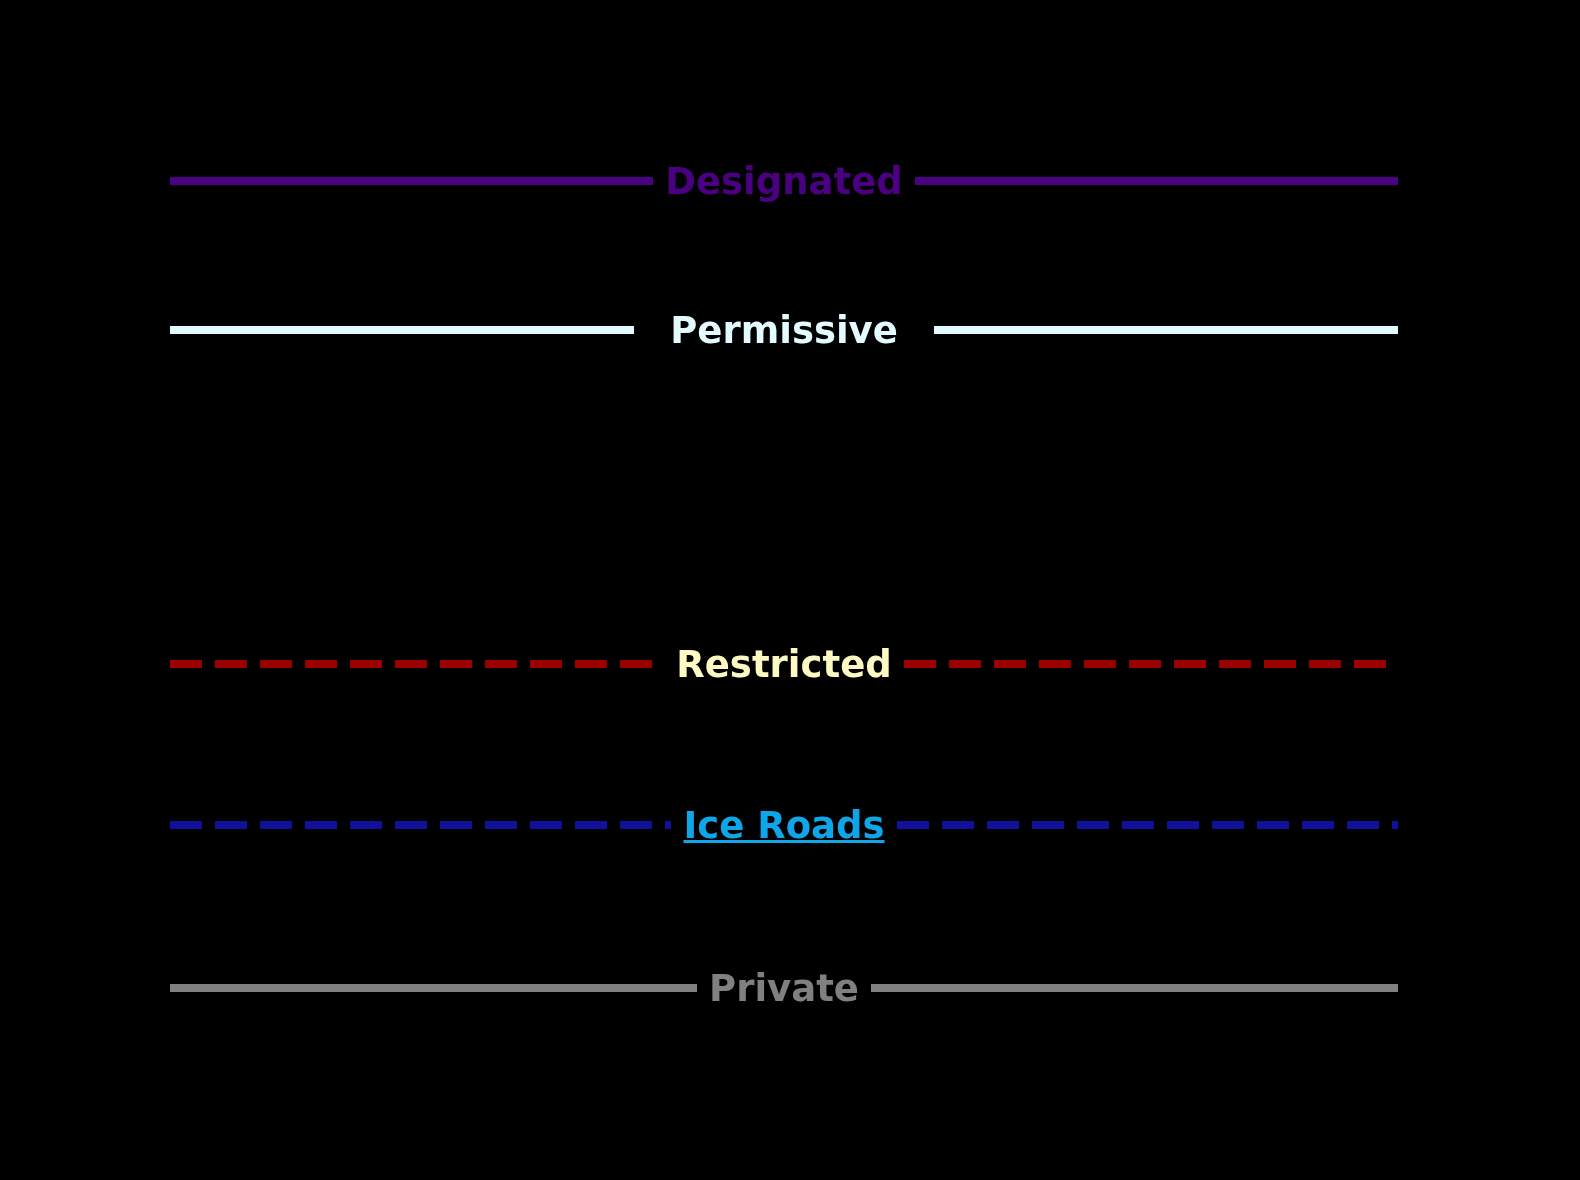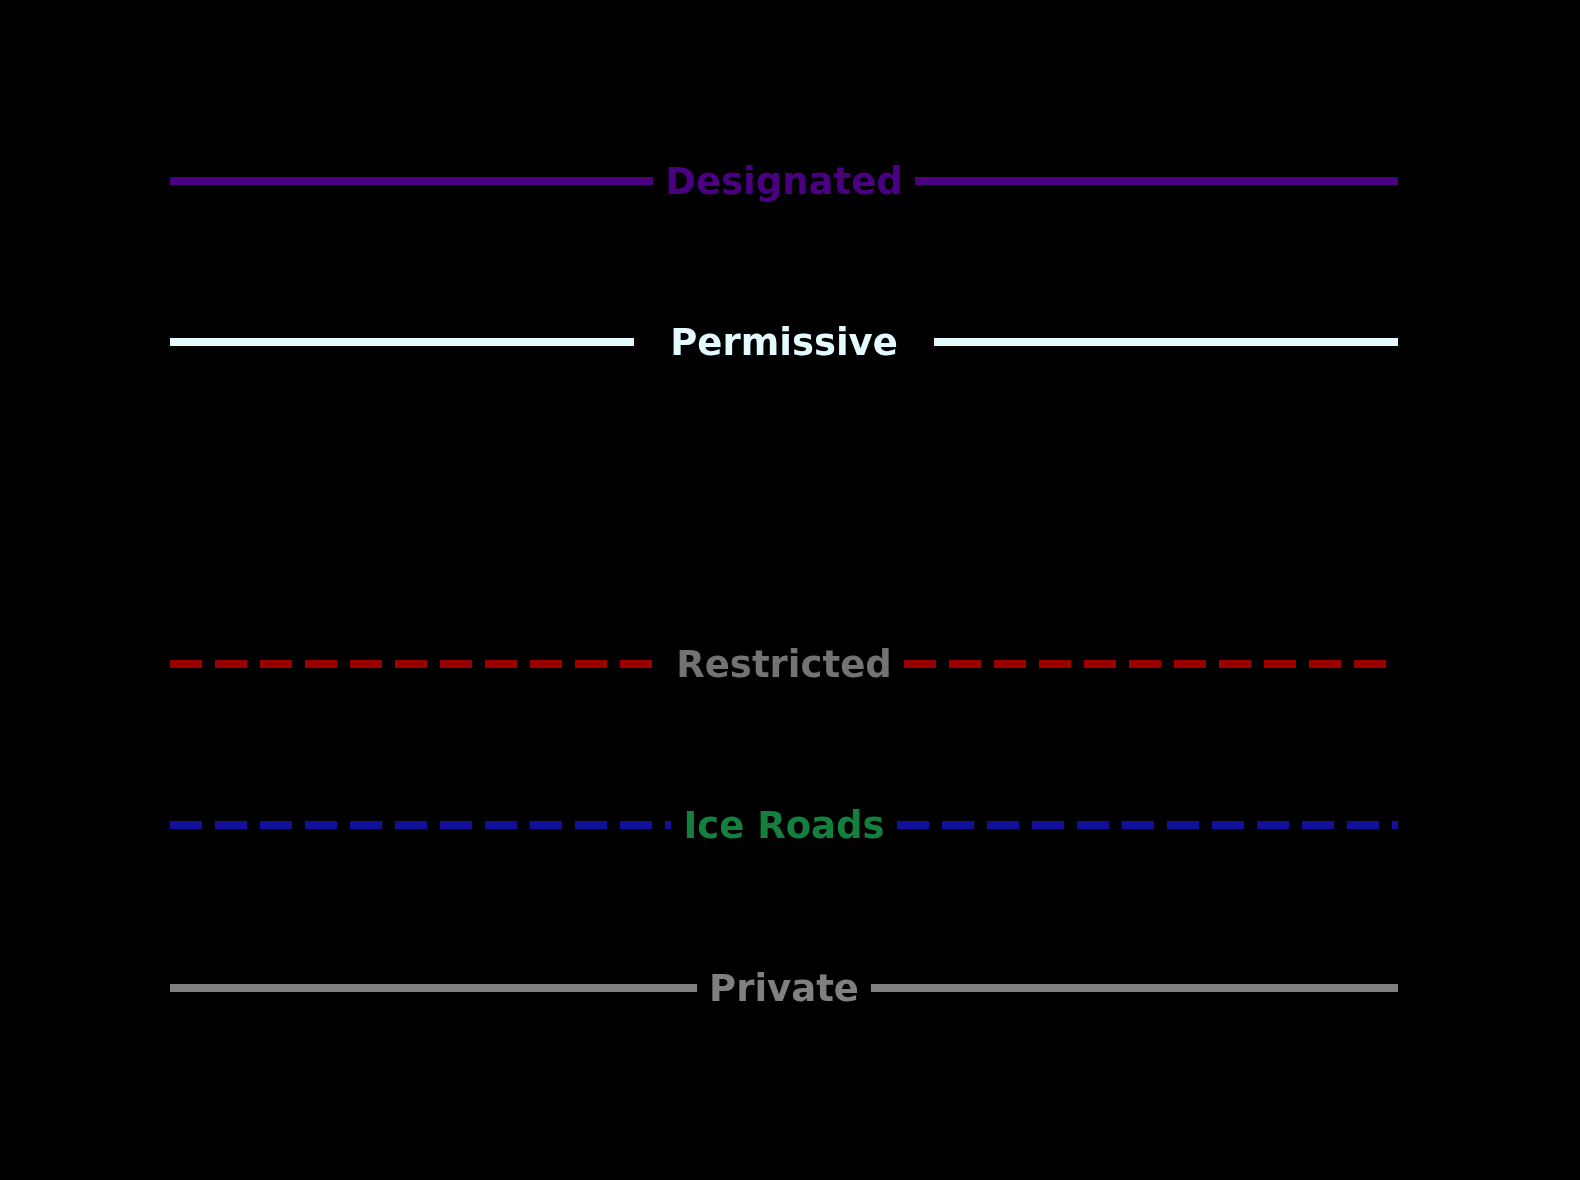--- a/index.html
+++ b/index.html
@@ -52,36 +52,36 @@
 <body>
 
 <div id="legend-canvas">
 
   <div class="legend-row" style="top: 151px;">
     <span class="legend-line solid" style="color:#4B0082;"></span>
     <span class="legend-label" style="color:#4B0082;">Designated</span>
     <span class="legend-line solid" style="color:#4B0082;"></span>
   </div>
 
-  <div class="legend-row" style="top: 312px; gap: 24px;">
+  <div class="legend-row" style="top: 300px; gap: 24px;">
     <span class="legend-line solid" style="color:#E3FBFF;"></span>
     <span class="legend-label" style="color:#E3FBFF;">Permissive</span>
     <span class="legend-line solid" style="color:#E3FBFF;"></span>
   </div>
 
 
   <div class="legend-row" style="top: 634px;">
     <span class="legend-line dashed" style="color:#9B0000;"></span>
-    <span class="legend-label" style="color:#737373;">Restricted</span>
+    <span class="legend-label" style="color:#fef9c3;">Restricted</span>
     <span class="legend-line dashed" style="color:#9B0000;"></span>
   </div>
 
   <div class="legend-row" style="top: 795px;">
     <span class="legend-line dashed" style="color:#10109B;"></span>
-    <span class="legend-label" style="color:#15803d;">Ice Roads</span>
+    <span class="legend-label" style="color:#0ea5e9;text-decoration:underline;">Ice Roads</span>
     <span class="legend-line dashed" style="color:#10109B;"></span>
   </div>
 
   <div class="legend-row" style="top: 958px;">
     <span class="legend-line solid" style="color:#808080;"></span>
     <span class="legend-label" style="color:#808080;">Private</span>
     <span class="legend-line solid" style="color:#808080;"></span>
   </div>
 
 </div>

